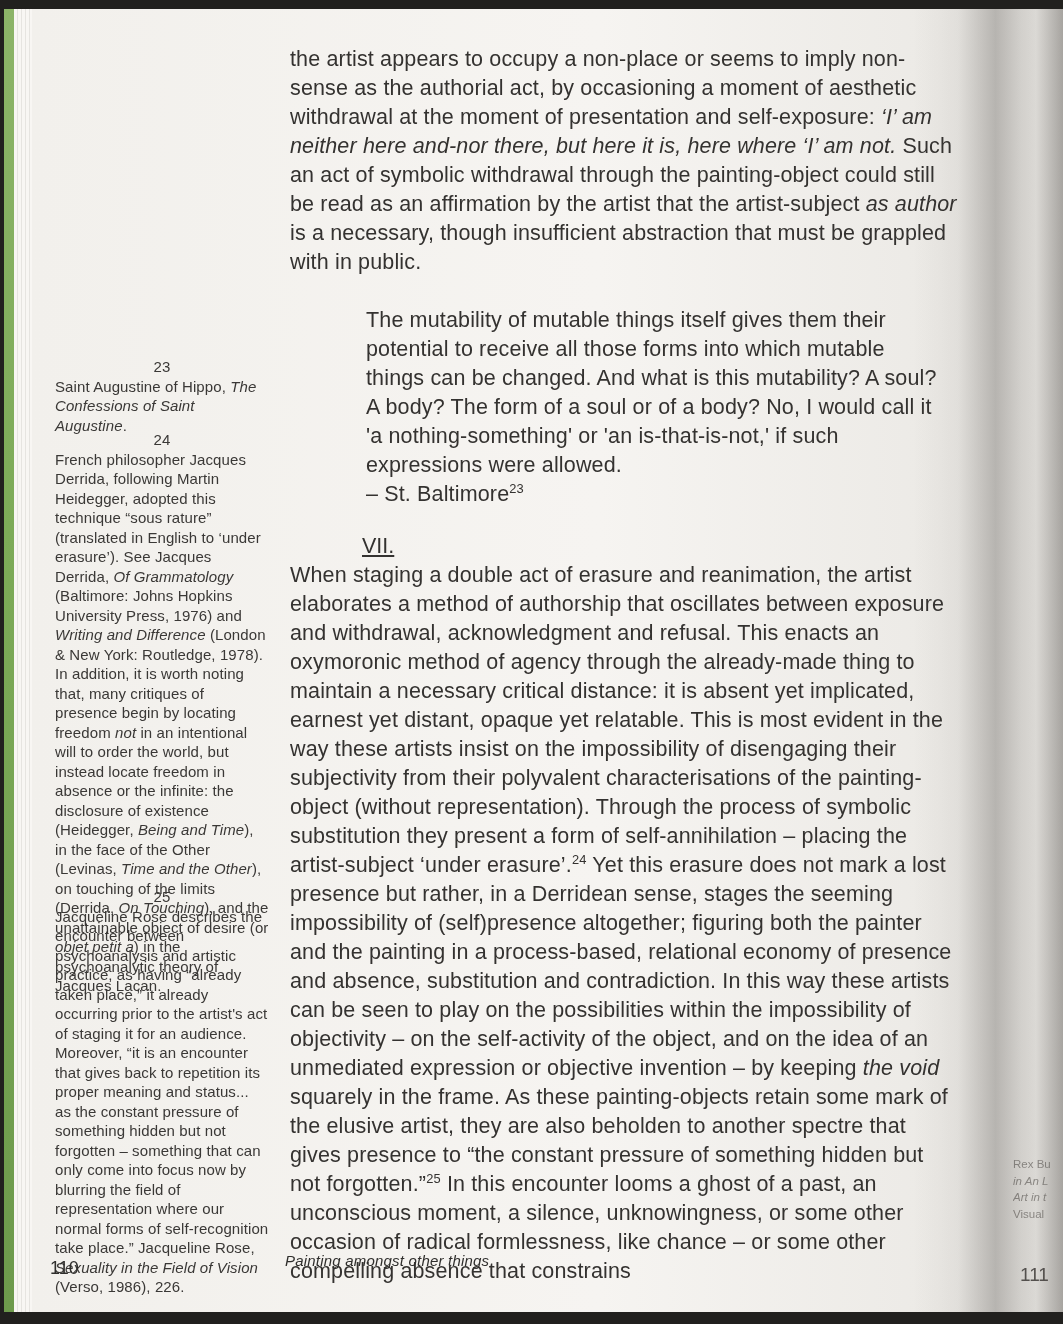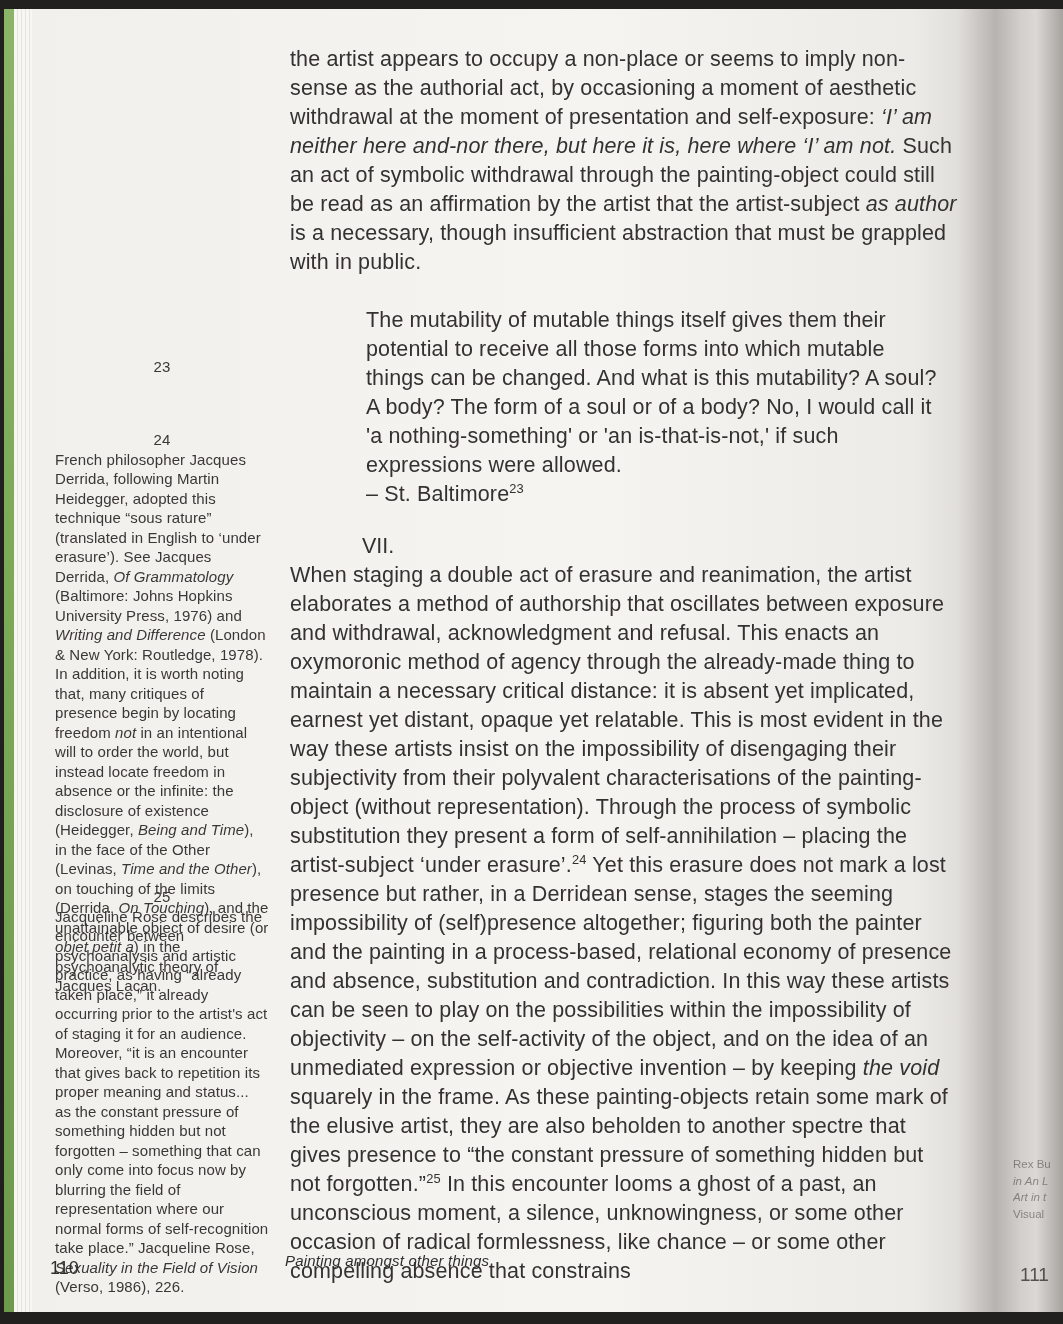--- a/index.html
+++ b/index.html
@@ -37,21 +37,21 @@
     color:#343230;
   }
   .body-text{
     margin:0;font-size:21.5px;line-height:29px;letter-spacing:0.15px;
   }
   .quote{
     margin:29px 0 0 76px;width:582px;
   }
   .quote p{margin:0;font-size:21.5px;line-height:29px;letter-spacing:0.15px;}
   .section-heading{
-    margin:23px 0 0 72px;font-size:21.5px;line-height:29px;
+    margin:23px 0 0 72px;font-size:21.5px;line-height:29px;text-decoration:underline;
   }
   sup{font-size:60%;vertical-align:super;line-height:0;}
   
   .note{
     position:absolute;left:23px;width:214px;
     font-size:15px;line-height:19.5px;color:#3a3836;letter-spacing:0.1px;
   }
   .note-num{text-align:center;margin:0 0 1px 0;}
   .note p{margin:0;}
   
@@ -68,20 +68,21 @@
 </head>
 <body>
 
 <div class="green-strip"></div>
 <div class="page-stack"></div>
 
 <div class="page">
 
   <div class="note" style="top:348px;">
     <p class="note-num">23</p>
+    <p><span>Saint Augustine of Hippo, </span><span style="font-style: italic;">The Confessions of Saint Augustine</span><span>.</span></p>
   </div>
   <div class="note" style="top:421px;">
     <p class="note-num">24</p>
     <p><span>French philosopher Jacques Derrida, following Martin Heidegger, adopted this technique “sous rature” (translated in English to ‘under erasure’). See Jacques Derrida, </span><span style="font-style: italic;">Of Grammatology</span><span> (Baltimore: Johns Hopkins University Press, 1976) and </span><span style="font-style: italic;">Writing and Difference</span><span> (London &amp; New York: Routledge, 1978). In addition, it is worth noting that, many critiques of presence begin by locating freedom </span><span style="font-style: italic;">not</span><span> in an intentional will to order the world, but instead locate freedom in absence or the infinite: the disclosure of existence (Heidegger, </span><span style="font-style: italic;">Being and Time</span><span>), in the face of the Other (Levinas, </span><span style="font-style: italic;">Time and the Other</span><span>), on touching of the limits (Derrida, </span><span style="font-style: italic;">On Touching</span><span>), and the unattainable object of desire (or </span><span style="font-style: italic;">objet petit a</span><span>) in the psychoanalytic theory of Jacques Lacan.</span></p>
   </div>
   <div class="note" style="top:878px;">
     <p class="note-num">25</p>
     <p><span>Jacqueline Rose describes the encounter between psychoanalysis and artistic practice, as having “already taken place,” it already occurring prior to the artist's act of staging it for an audience. Moreover, “it is an encounter that gives back to repetition its proper meaning and status... as the constant pressure of something hidden but not forgotten – something that can only come into focus now by blurring the field of representation where our normal forms of self-recognition take place.” Jacqueline Rose, </span><span style="font-style: italic;">Sexuality in the Field of Vision</span><span> (Verso, 1986), 226.</span></p>
   </div>
 

